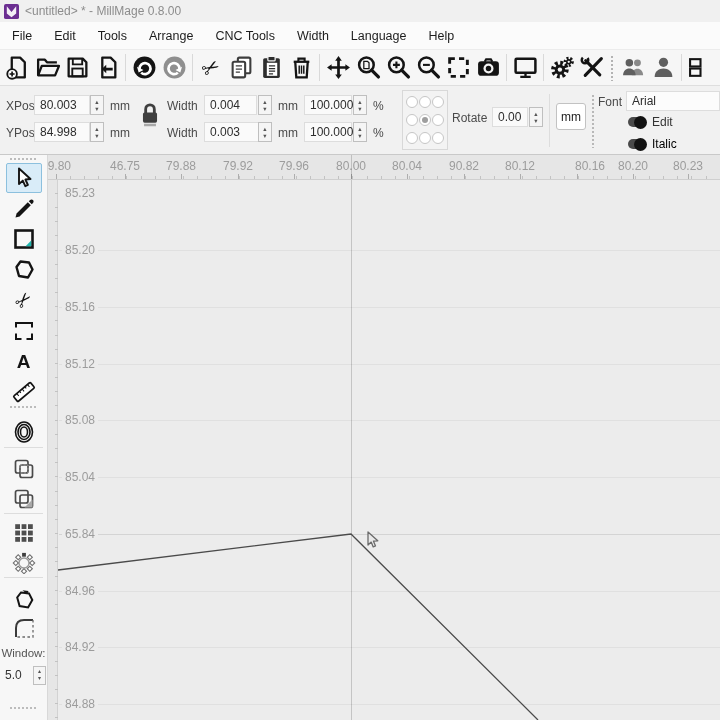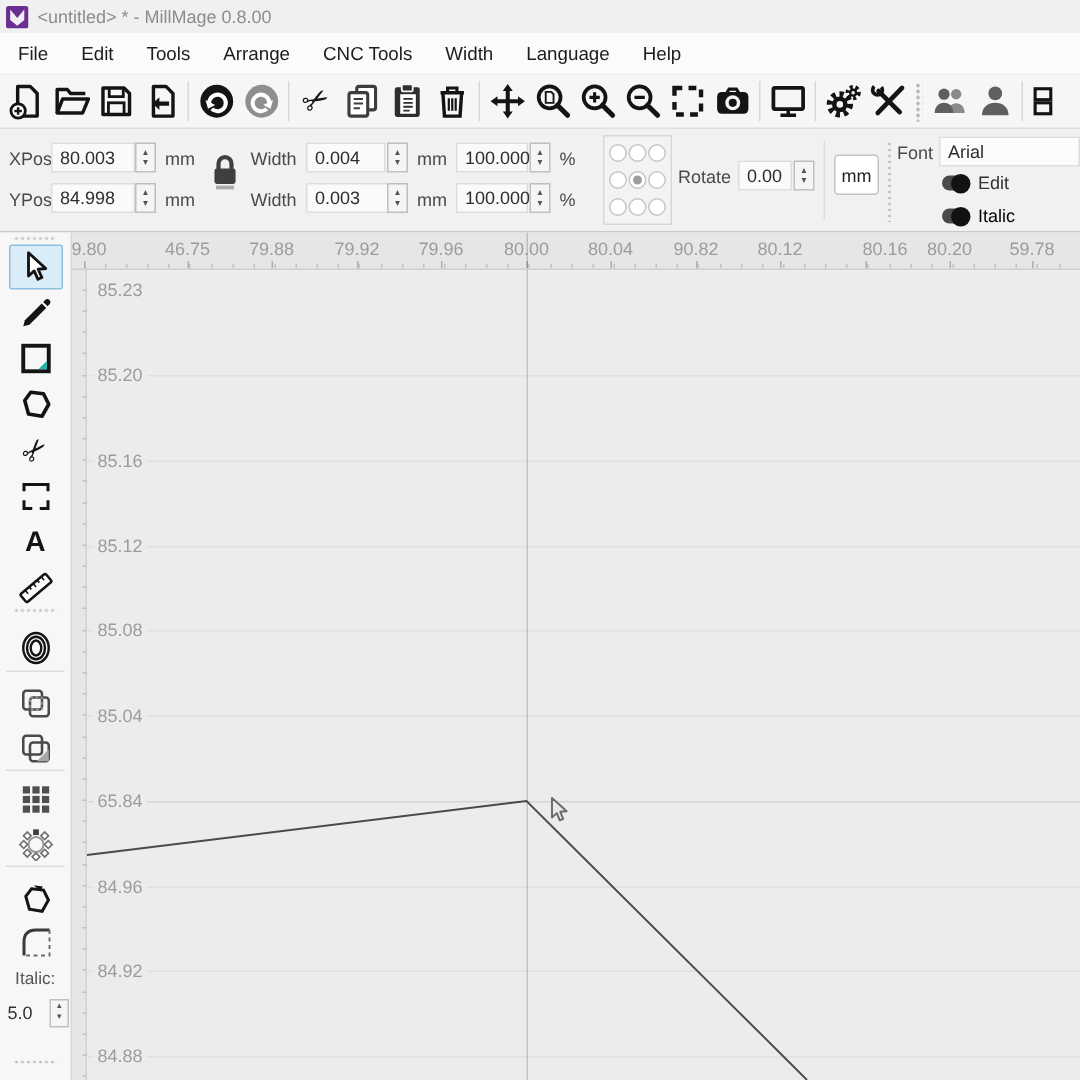--- a/index.html
+++ b/index.html
@@ -533,21 +533,21 @@
       </span>
     </div>
     <div class="pal-item" style="top: 458px;">
       <span style="display: flex;">
         <svg viewBox="0 0 24 24">
           <path d="M4 21v-9Q4 4 12 4h9" fill="none" stroke="#3a3a3a" stroke-width="2"></path>
           <path d="M21 4v17H4" fill="none" stroke="#6a6a6a" stroke-width="1.3" stroke-dasharray="2.6 2.4"></path>
         </svg>
       </span>
     </div>
-    <div class="radius-label" style="top: 492px;">Italic:</div>
+    <div class="radius-label" style="top: 492px;">Window:</div>
     <div class="radius-row" style="top: 510px;">
       <span class="radius-val">5.0</span>
       <span class="mini-stepper">
         <span>▴</span>
         <span>▾</span>
       </span>
     </div>
   </div>
 
 <div class="hruler">
@@ -614,21 +614,21 @@
     <span class="hlabel" style="left: 359px;">80.04</span>
     <div class="htick" style="left: 359px; height: 5px; background: rgb(173, 173, 173);"></div>
     <span class="hlabel" style="left: 416px;">90.82</span>
     <div class="htick" style="left: 416px; height: 5px; background: rgb(173, 173, 173);"></div>
     <span class="hlabel" style="left: 472px;">80.12</span>
     <div class="htick" style="left: 472px; height: 5px; background: rgb(173, 173, 173);"></div>
     <span class="hlabel" style="left: 542px;">80.16</span>
     <div class="htick" style="left: 529px; height: 5px; background: rgb(173, 173, 173);"></div>
     <span class="hlabel" style="left: 585px;">80.20</span>
     <div class="htick" style="left: 585px; height: 5px; background: rgb(173, 173, 173);"></div>
-    <span class="hlabel" style="left: 640px;">59.78</span>
+    <span class="hlabel" style="left: 640px;">80.23</span>
     <div class="htick" style="left: 640px; height: 5px; background: rgb(173, 173, 173);"></div>
     <div class="rulvline" style="left: 303px;"></div>
   </div>
 
 <div class="canvas">
     <div class="vstrip">
       <div class="vtick" style="top: 12.9px; width: 3px;"></div>
       <div class="vtick" style="top: 27.1px; width: 3px;"></div>
       <div class="vtick" style="top: 41.2px; width: 3px;"></div>
       <div class="vtick" style="top: 55.4px; width: 3px;"></div>

